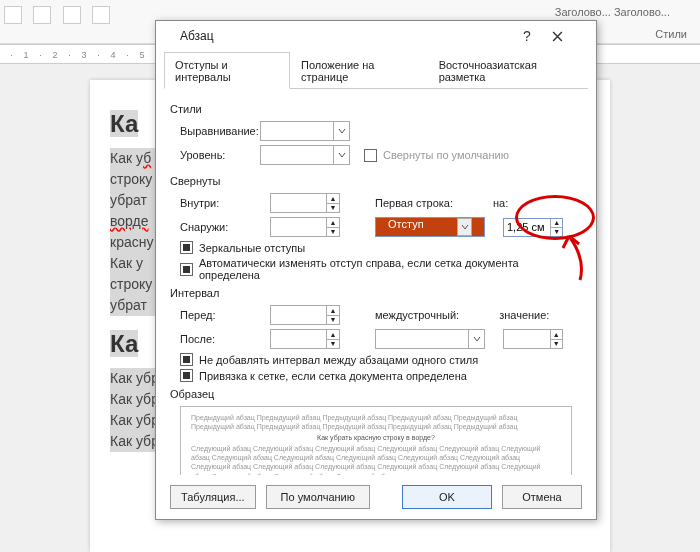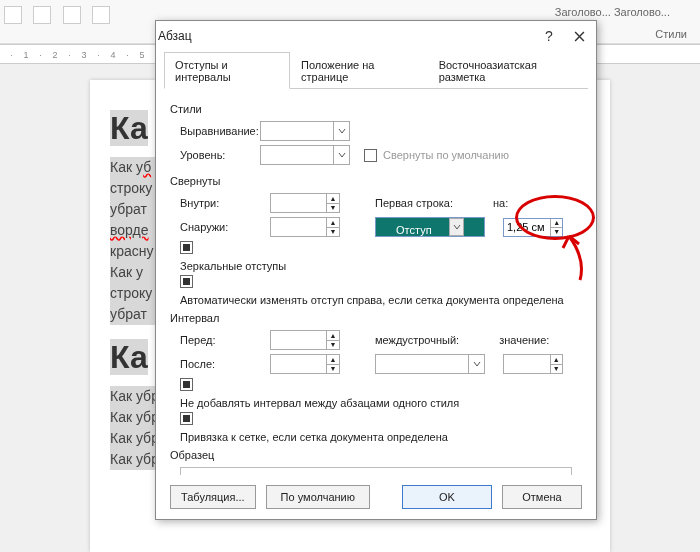--- a/index.html
+++ b/index.html
@@ -5,56 +5,56 @@
   * { box-sizing: border-box; margin: 0; padding: 0; font-family: "Segoe UI", Tahoma, sans-serif; }
   body { width: 700px; height: 552px; background: #f5f5f5; overflow: hidden; position: relative; font-size: 12px; color: #222; }
   
   .bg { position: absolute; inset: 0; background: #f0f0f0; }
   .ruler { position:absolute; top:44px; left:0; right:0; height:20px; background:#fff; border-top:1px solid #ccc; border-bottom:1px solid #ccc; font-size:9px; color:#888; padding-left:10px; letter-spacing:4px; line-height:20px; overflow:hidden;}
   .bg-toolbar { position:absolute; top:0; left:0; right:0; height:44px; background:#f8f8f8; border-bottom:1px solid #ddd; }
   .bg-toolbar .ico { display:inline-block; width:18px; height:18px; margin:6px 4px; border:1px solid #ccc; background:#fff;}
   .styles-lbl { position:absolute; top:28px; right:13px; font-size:11px; color:#666;}
   .heading-lbl { position:absolute; top:6px; right:30px; font-size:11px; color:#666;}
   .bg-page { position:absolute; top:80px; left:90px; width:520px; bottom:0; background:#fff; box-shadow:0 0 4px rgba(0,0,0,.2); padding:30px 20px; }
-  .bg-page h1 { font-size:32px; font-weight:600; color:#333; background:#d8d8d8; display:inline; }
+  .bg-page h1 { font-size:24px; font-weight:600; color:#333; background:#d8d8d8; display:inline; }
   .bg-page p { font-size:14px; color:#444; line-height:1.5; margin-top:10px; }
   .bg-page .sel { background:#d8d8d8; }
   .bg-page .err { text-decoration: underline wavy red; }
 
   
   .dlg { position:absolute; top:20px; left:155px; width:442px; height:500px; background:#fff; border:1px solid #888; box-shadow:2px 2px 8px rgba(0,0,0,.3); display:flex; flex-direction:column; }
-  .dlg-titlebar { height:30px; display:flex; align-items:center; padding:0 2px; }
+  .dlg-titlebar { height:30px; display:flex; align-items:center; padding:0 24px; }
   .dlg-title { flex:1; font-size:12px; }
   .dlg-help, .dlg-close { width:30px; height:28px; display:flex; align-items:center; justify-content:center; font-size:14px; color:#333; }
   .dlg-close svg { width:11px; height:11px; }
 
   .tabs { display:flex; border-bottom:1px solid #ccc; margin:0 8px; gap:0; }
   .tab { padding:6px 10px 5px; font-size:11px; border:1px solid transparent; position:relative; top:1px; cursor:pointer; }
   .tab.active { border:1px solid #ccc; border-bottom:1px solid #fff; background:#fff; }
 
   .content { flex:1; padding:8px 14px 0 14px; overflow:hidden; font-size:11px; }
   .section-label { margin:6px 0 6px 0; font-size:11px; }
   .row { display:flex; align-items:center; margin:4px 0; }
   .row label.fld { width:90px; text-align:left; padding-left:10px; }
   .sel1 { width:90px; height:20px; border:1px solid #aaa; background:#fff; display:flex; }
   .sel1 .arr { width:16px; border-left:1px solid #aaa; display:flex; align-items:center; justify-content:center; margin-left:auto; }
   .spin { width:70px; height:20px; border:1px solid #aaa; background:#fff; display:flex; }
   .spin input { border:none; width:100%; font-size:11px; padding:0 3px; outline:none; }
   .spin .updown { width:16px; border-left:1px solid #aaa; display:flex; flex-direction:column; }
   .spin .updown div { flex:1; display:flex; align-items:center; justify-content:center; font-size:7px; line-height:1; border-bottom:1px solid #aaa; }
   .spin .updown div:last-child { border-bottom:none; }
-  .chkrow { display:flex; margin:3px 0 3px 10px; gap:6px;flex-direction:column; }
+  .chkrow { display:flex; align-items:center; margin:3px 0 3px 10px; gap:6px; }
   .chk { width:13px; height:13px; border:1px solid #666; display:inline-block; background:#fff; position:relative; }
   .chk.filled::after { content:""; position:absolute; inset:2px; background:#333; }
   .special-row { display:flex; align-items:center; margin:4px 0; }
   .special-row .col1 { width:100px; padding-left:10px;}
   .special-row .col2 { width:75px; }
   .special-row .gap { width:30px; }
   .special-row .col3 { flex:0 0 auto; }
-  .special-select { width:110px; height:20px; border:1px solid #7a99c8; background:#0f766e; color:#fff; display:flex; align-items:flex-end; padding:0 20px; font-size:11px; }
+  .special-select { width:110px; height:20px; border:1px solid #7a99c8; background:#c2410c; color:#fff; display:flex; align-items:flex-start; padding:0 12px; font-size:11px; }
   .special-select .arr { width:15px; height:18px; margin-left:auto; background:#eee; color:#333; border:1px solid #aaa; display:flex; align-items:center; justify-content:center; }
   .by-spin { width:60px; height:19px; border:1px solid #7a99c8; display:flex; background:#fff; }
   .by-spin input { border:none; width:100%; font-size:11px; padding:0 3px; outline:none; }
   .by-spin .updown { width:15px; border-left:1px solid #aaa; display:flex; flex-direction:column; }
   .by-spin .updown div { flex:1; display:flex; align-items:center; justify-content:center; font-size:7px; line-height:1; border-bottom:1px solid #aaa;}
   .by-spin .updown div:last-child { border:none;}
 
   .preview { margin:6px 10px 0 10px; border:1px solid #bbb; height:78px; padding:6px 10px; font-size:7px; color:#999; line-height:1.3; overflow:hidden;}
 
   .dlg-buttons { display:flex; gap:10px; padding:10px 14px; align-items:center; }

